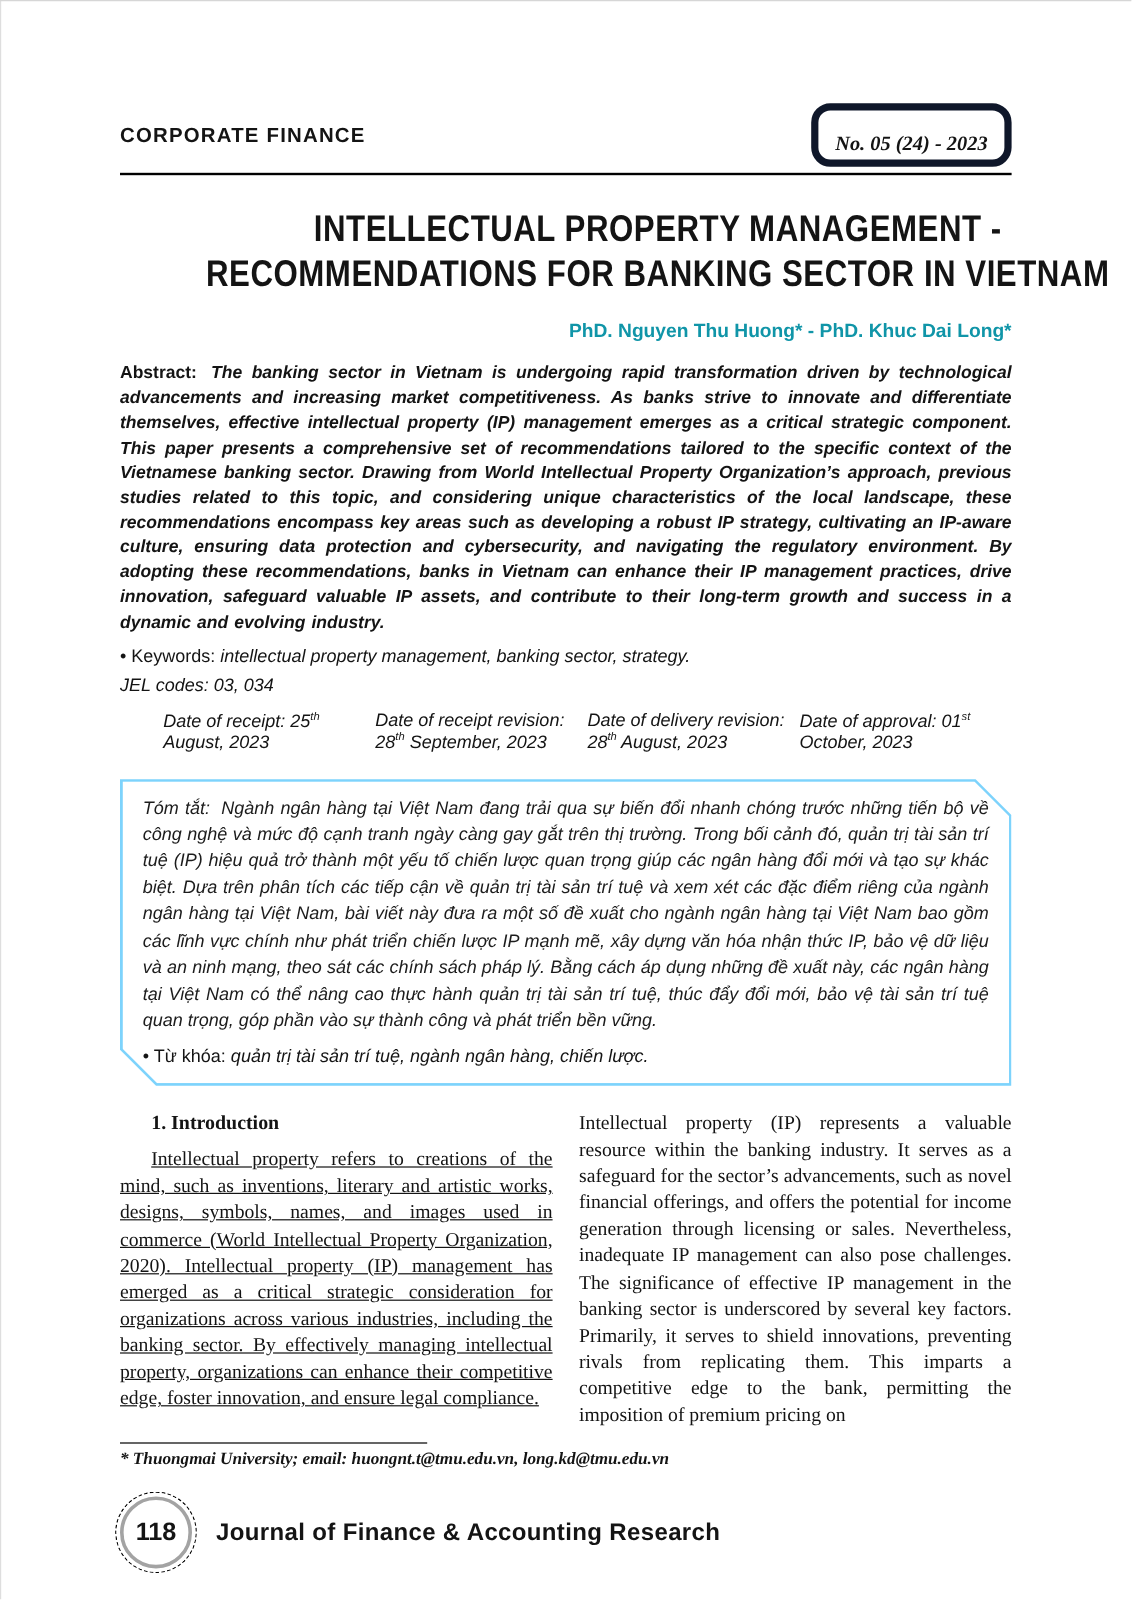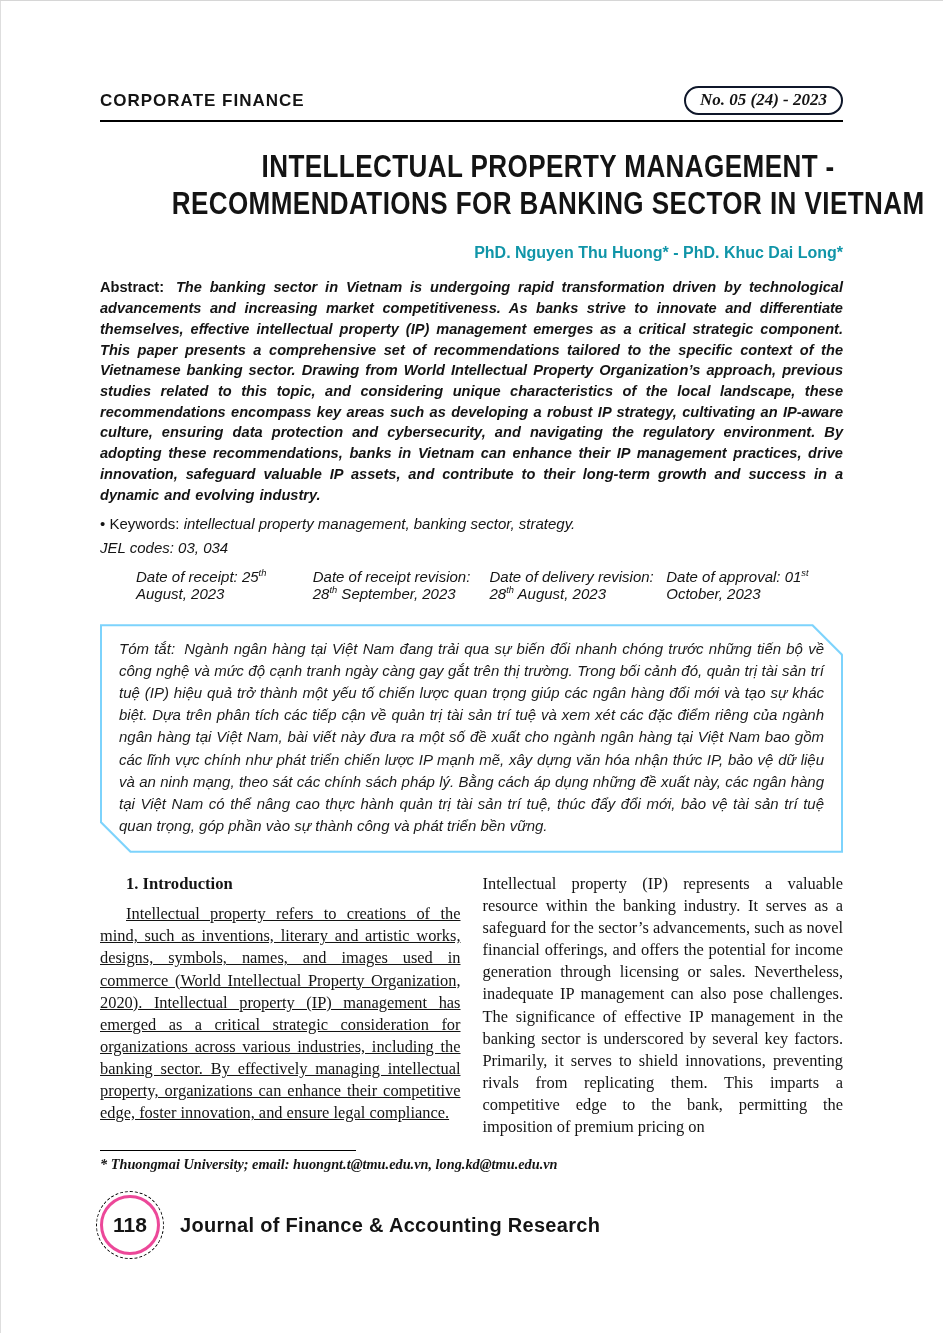--- a/index.html
+++ b/index.html
@@ -12,22 +12,22 @@
     padding:0 100px;
     overflow:hidden;
     font-family:"Liberation Sans", sans-serif;
     color:#141414;
     box-shadow: inset 0 1px 0 #d6d6d6, inset 1px 0 0 #dedede;
   }
   
   .header-row { display:flex; justify-content:space-between; align-items:center; padding-top:86px; }
   .section-label { font-weight:bold; font-size:17px; letter-spacing:1px; }
   .issue-badge {
-    border:2px solid #0f172a; border-radius:16px;
-    padding:2px 14px 3px;
+    border:6px solid #0f172a; border-radius:16px;
+    padding:18px 14px 3px;
     font-family:"Liberation Serif", serif;
     font-style:italic; font-weight:bold; font-size:17px;
     white-space:nowrap;
   }
   .header-rule { border:none; border-top:2.2px solid #000; margin:5px 0 0; }
 
   
   .article-title { text-align:center; margin-top:26px; font-weight:bold; font-size:31px; line-height:1.2; letter-spacing:0.5px; }
   .article-title .condense { display:inline-block; transform:scaleX(0.84); transform-origin:50% 50%; white-space:nowrap; }
 
@@ -74,21 +74,21 @@
 
   
   .fn-wrap { margin-top:12px; }
   .fn-rule { width:256px; border:none; border-top:1.6px solid #000; margin:0 0 5px; }
   .footnote { font-family:"Liberation Serif", serif; font-weight:bold; font-style:italic; font-size:14.3px; }
 
   
   .footer-row { margin-top:22px; display:flex; align-items:center; gap:20px; }
   .page-badge {
     position:relative; width:54px; height:54px; border-radius:50%;
-    border:3px solid #ec4899; background:#fff;
+    border:3px solid #a3a3a3; background:#fff;
     display:flex; align-items:center; justify-content:center;
     font-weight:bold; font-size:21px; flex:0 0 auto;
   }
   .page-badge::after {
     content:""; position:absolute; inset:-7px; border-radius:50%;
     border:1.6px dashed #000;
   }
   .journal-name { font-weight:bold; font-size:20px; letter-spacing:0.3px; }
 </style>
 </head>
@@ -129,20 +129,24 @@
     <div><span>Date of delivery revision: 28</span><sup>th</sup><span> August, 2023</span></div>
     <div><span>Date of approval: 01</span><sup>st</sup><span> October, 2023</span></div>
   </div>
 
   <div class="chamfer-outer">
     <div class="chamfer-inner">
       <div class="tomtat">
         <span class="lbl">Tóm tắt:</span>
         <span>Ngành ngân hàng tại Việt Nam đang trải qua sự biến đổi nhanh chóng trước những tiến bộ về công nghệ và mức độ cạnh tranh ngày càng gay gắt trên thị trường. Trong bối cảnh đó, quản trị tài sản trí tuệ (IP) hiệu quả trở thành một yếu tố chiến lược quan trọng giúp các ngân hàng đổi mới và tạo sự khác biệt. Dựa trên phân tích các tiếp cận về quản trị tài sản trí tuệ và xem xét các đặc điểm riêng của ngành ngân hàng tại Việt Nam, bài viết này đưa ra một số đề xuất cho ngành ngân hàng tại Việt Nam bao gồm các lĩnh vực chính như phát triển chiến lược IP mạnh mẽ, xây dựng văn hóa nhận thức IP, bảo vệ dữ liệu và an ninh mạng, theo sát các chính sách pháp lý. Bằng cách áp dụng những đề xuất này, các ngân hàng tại Việt Nam có thể nâng cao thực hành quản trị tài sản trí tuệ, thúc đẩy đổi mới, bảo vệ tài sản trí tuệ quan trọng, góp phần vào sự thành công và phát triển bền vững.</span>
       </div>
+      <div class="tukhoa">
+        <span class="lbl">• Từ khóa:</span>
+        <span class="val">quản trị tài sản trí tuệ, ngành ngân hàng, chiến lược.</span>
+      </div>
     </div>
   </div>
 
   <div class="body-cols">
     <div class="body-col">
       <div class="sec-heading">1. Introduction</div>
       <p class="body-para indent">Intellectual property refers to creations of the mind, such as inventions, literary and artistic works, designs, symbols, names, and images used in commerce (World Intellectual Property Organization, 2020). Intellectual property (IP) management has emerged as a critical strategic consideration for organizations across various industries, including the banking sector. By effectively managing intellectual property, organizations can enhance their competitive edge, foster innovation, and ensure legal compliance.</p>
     </div>
     <div class="body-col">
       <p class="body-para">Intellectual property (IP) represents a valuable resource within the banking industry. It serves as a safeguard for the sector’s advancements, such as novel financial offerings, and offers the potential for income generation through licensing or sales. Nevertheless, inadequate IP management can also pose challenges. The significance of effective IP management in the banking sector is underscored by several key factors. Primarily, it serves to shield innovations, preventing rivals from replicating them. This imparts a competitive edge to the bank, permitting the imposition of premium pricing on</p>

